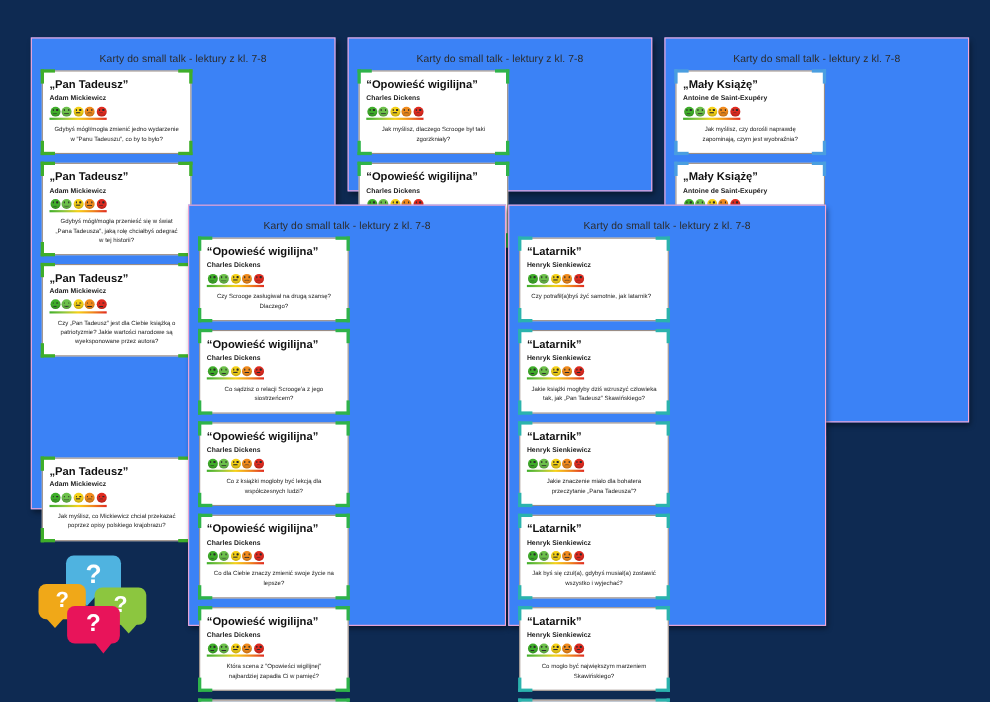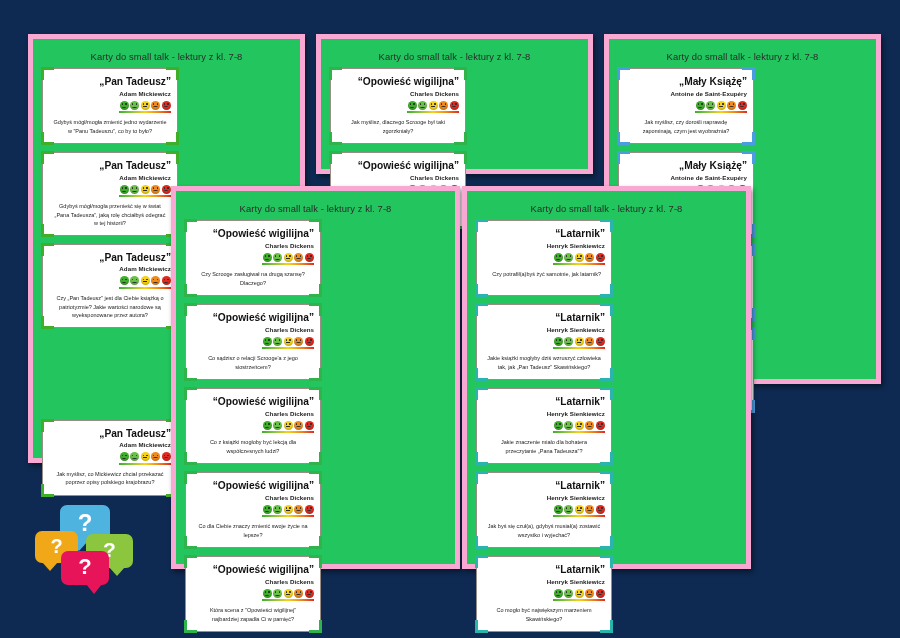--- a/index.html
+++ b/index.html
@@ -8,22 +8,22 @@
   body{
     background:#0e2a52;
     font-family:"Liberation Sans", sans-serif;
     position:relative;
   }
   #stage{ position:absolute; left:0; top:0; width:900px; height:638px; }
 
   
   .sheet{
     position:absolute;
-    background:#22c55e;
-    border:5px solid #f9a8d4;
+    background:#3b82f6;
+    border:1px solid #f9a8d4;
     box-shadow:2px 3px 5px rgba(0,0,0,.45);
     padding:0;
   }
   .sheet-title{
     text-align:center;
     font-size:9.4px;
     color:#2b2b2b;
     font-weight:400;
     letter-spacing:.1px;
     padding-top:12px;
@@ -39,21 +39,21 @@
   }
 
   
   .card{
     position:relative;
     width:136px;
     min-height:76px;
     background:#fff;
     display:flex;
     flex-direction:column;
-    align-items:flex-end;
+    align-items:flex-start;
     padding:7px 7px 8px 7px;
   }
   .card-inner-border{
     position:absolute; left:0; top:0; right:0; bottom:0;
     border:1px solid #9a8d86;
     pointer-events:none;
   }
   
   .corner{
     position:absolute; width:13px; height:13px; pointer-events:none;

